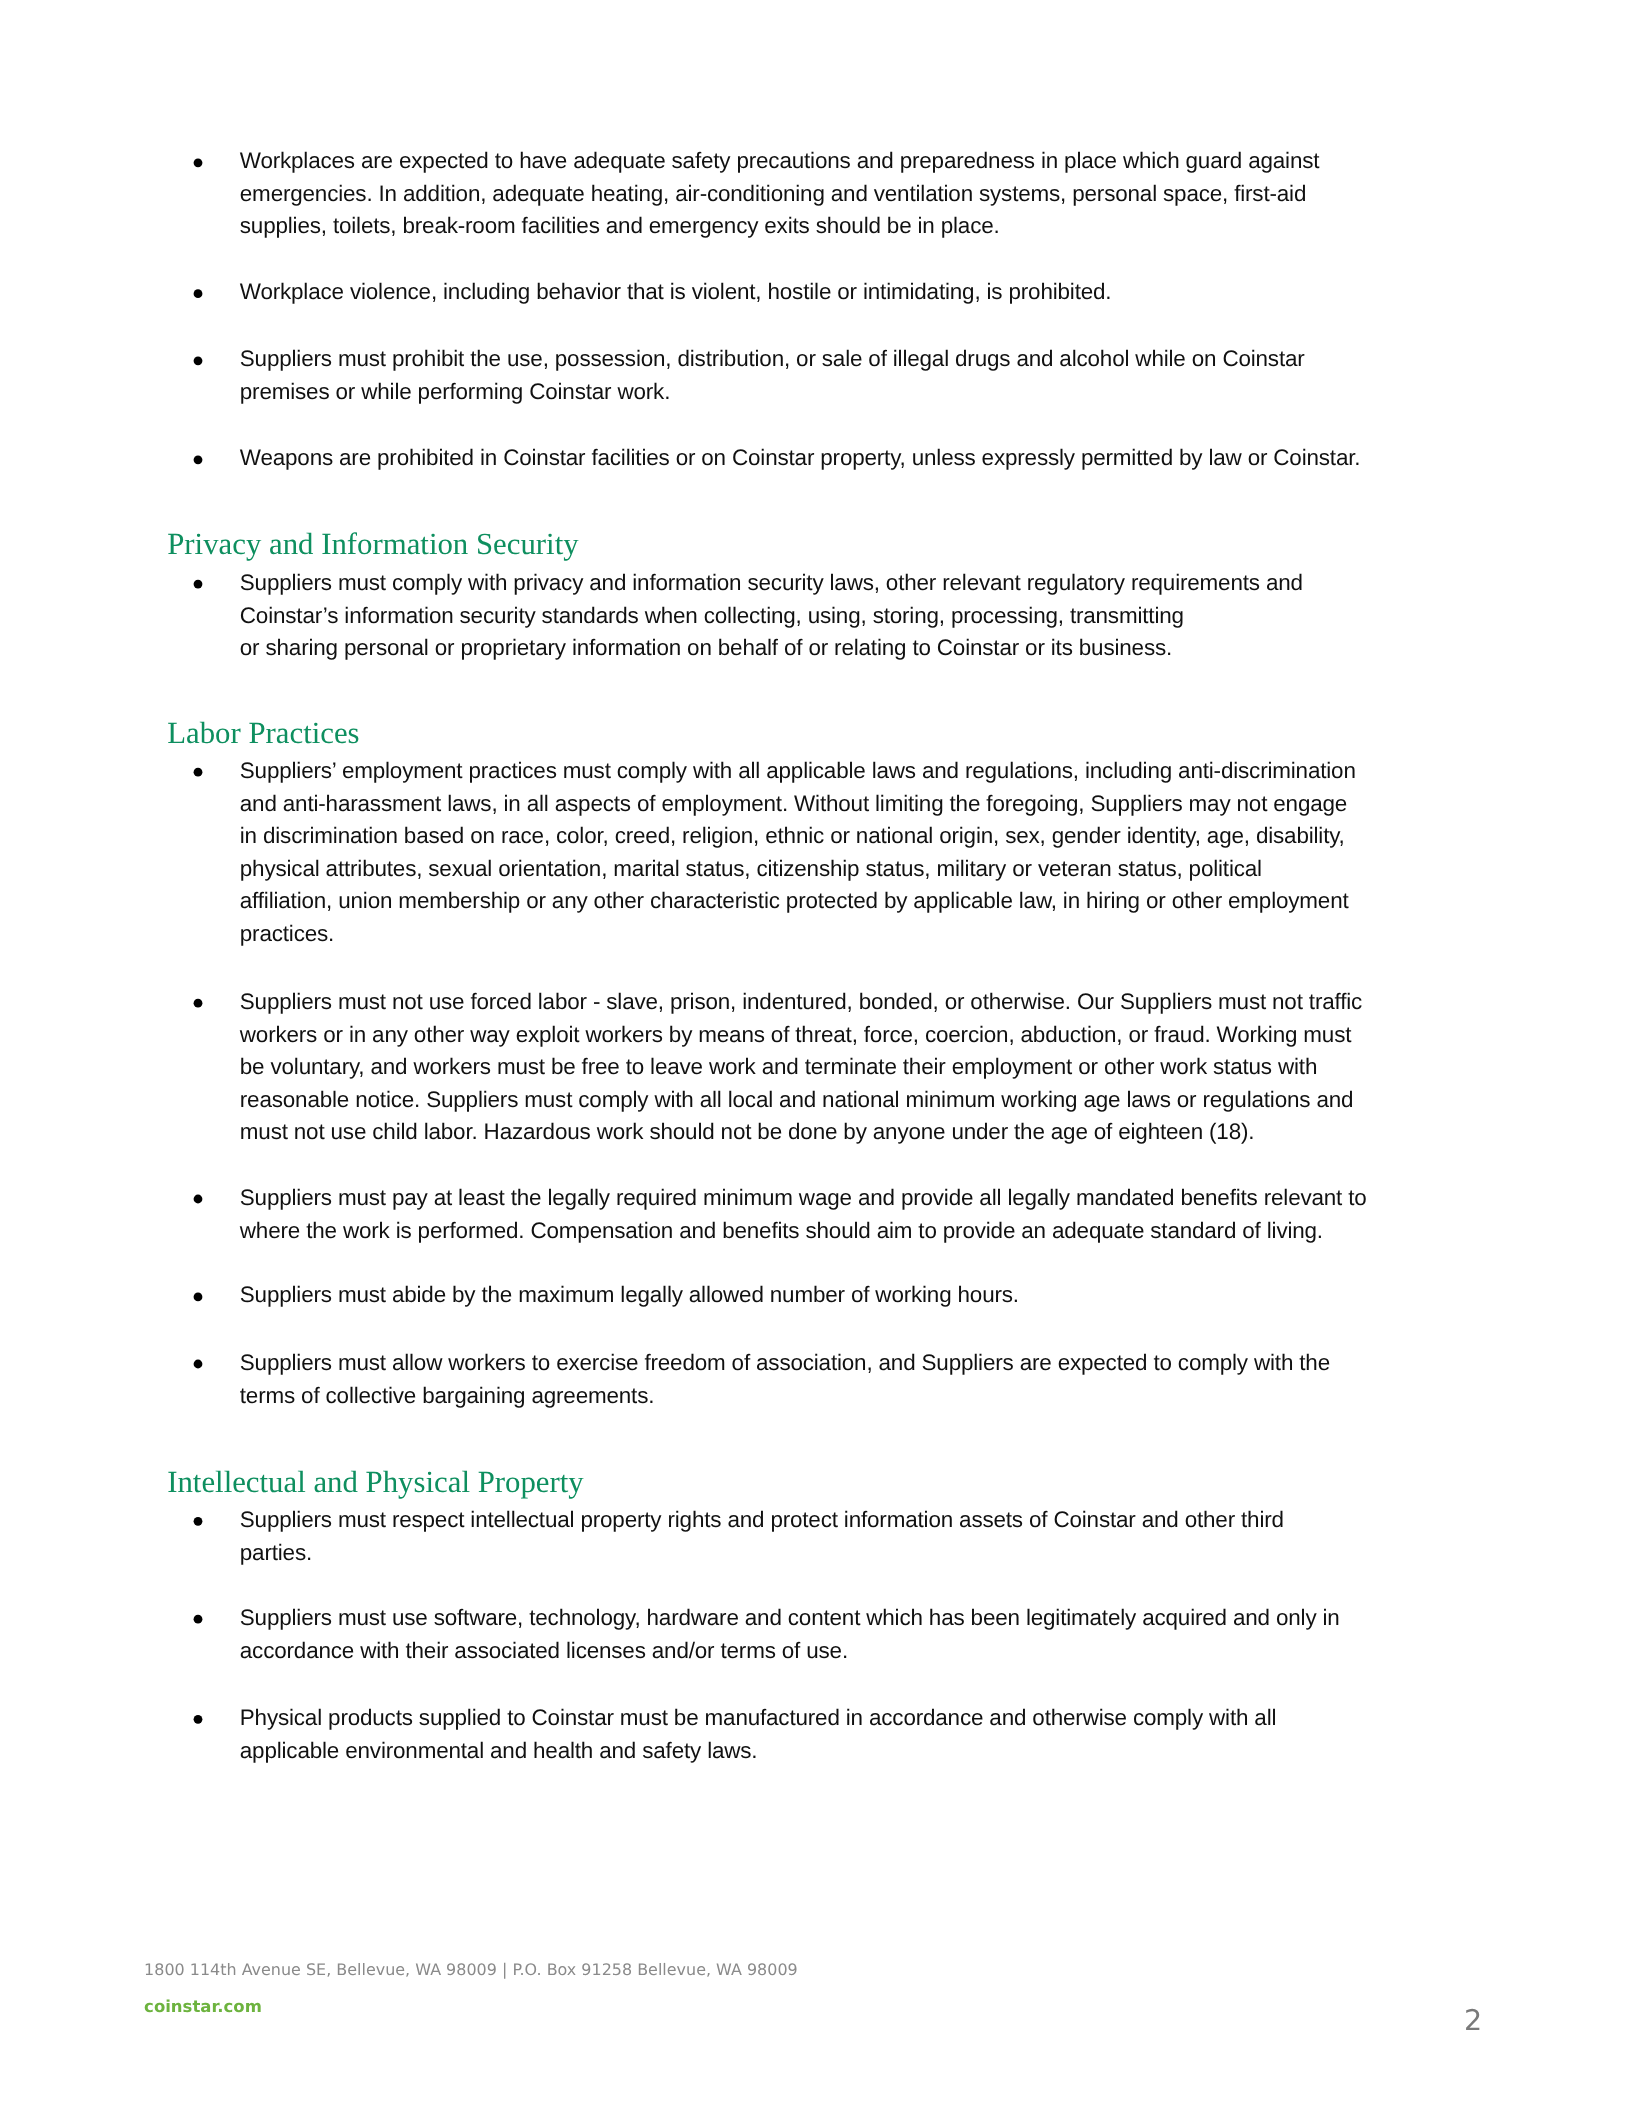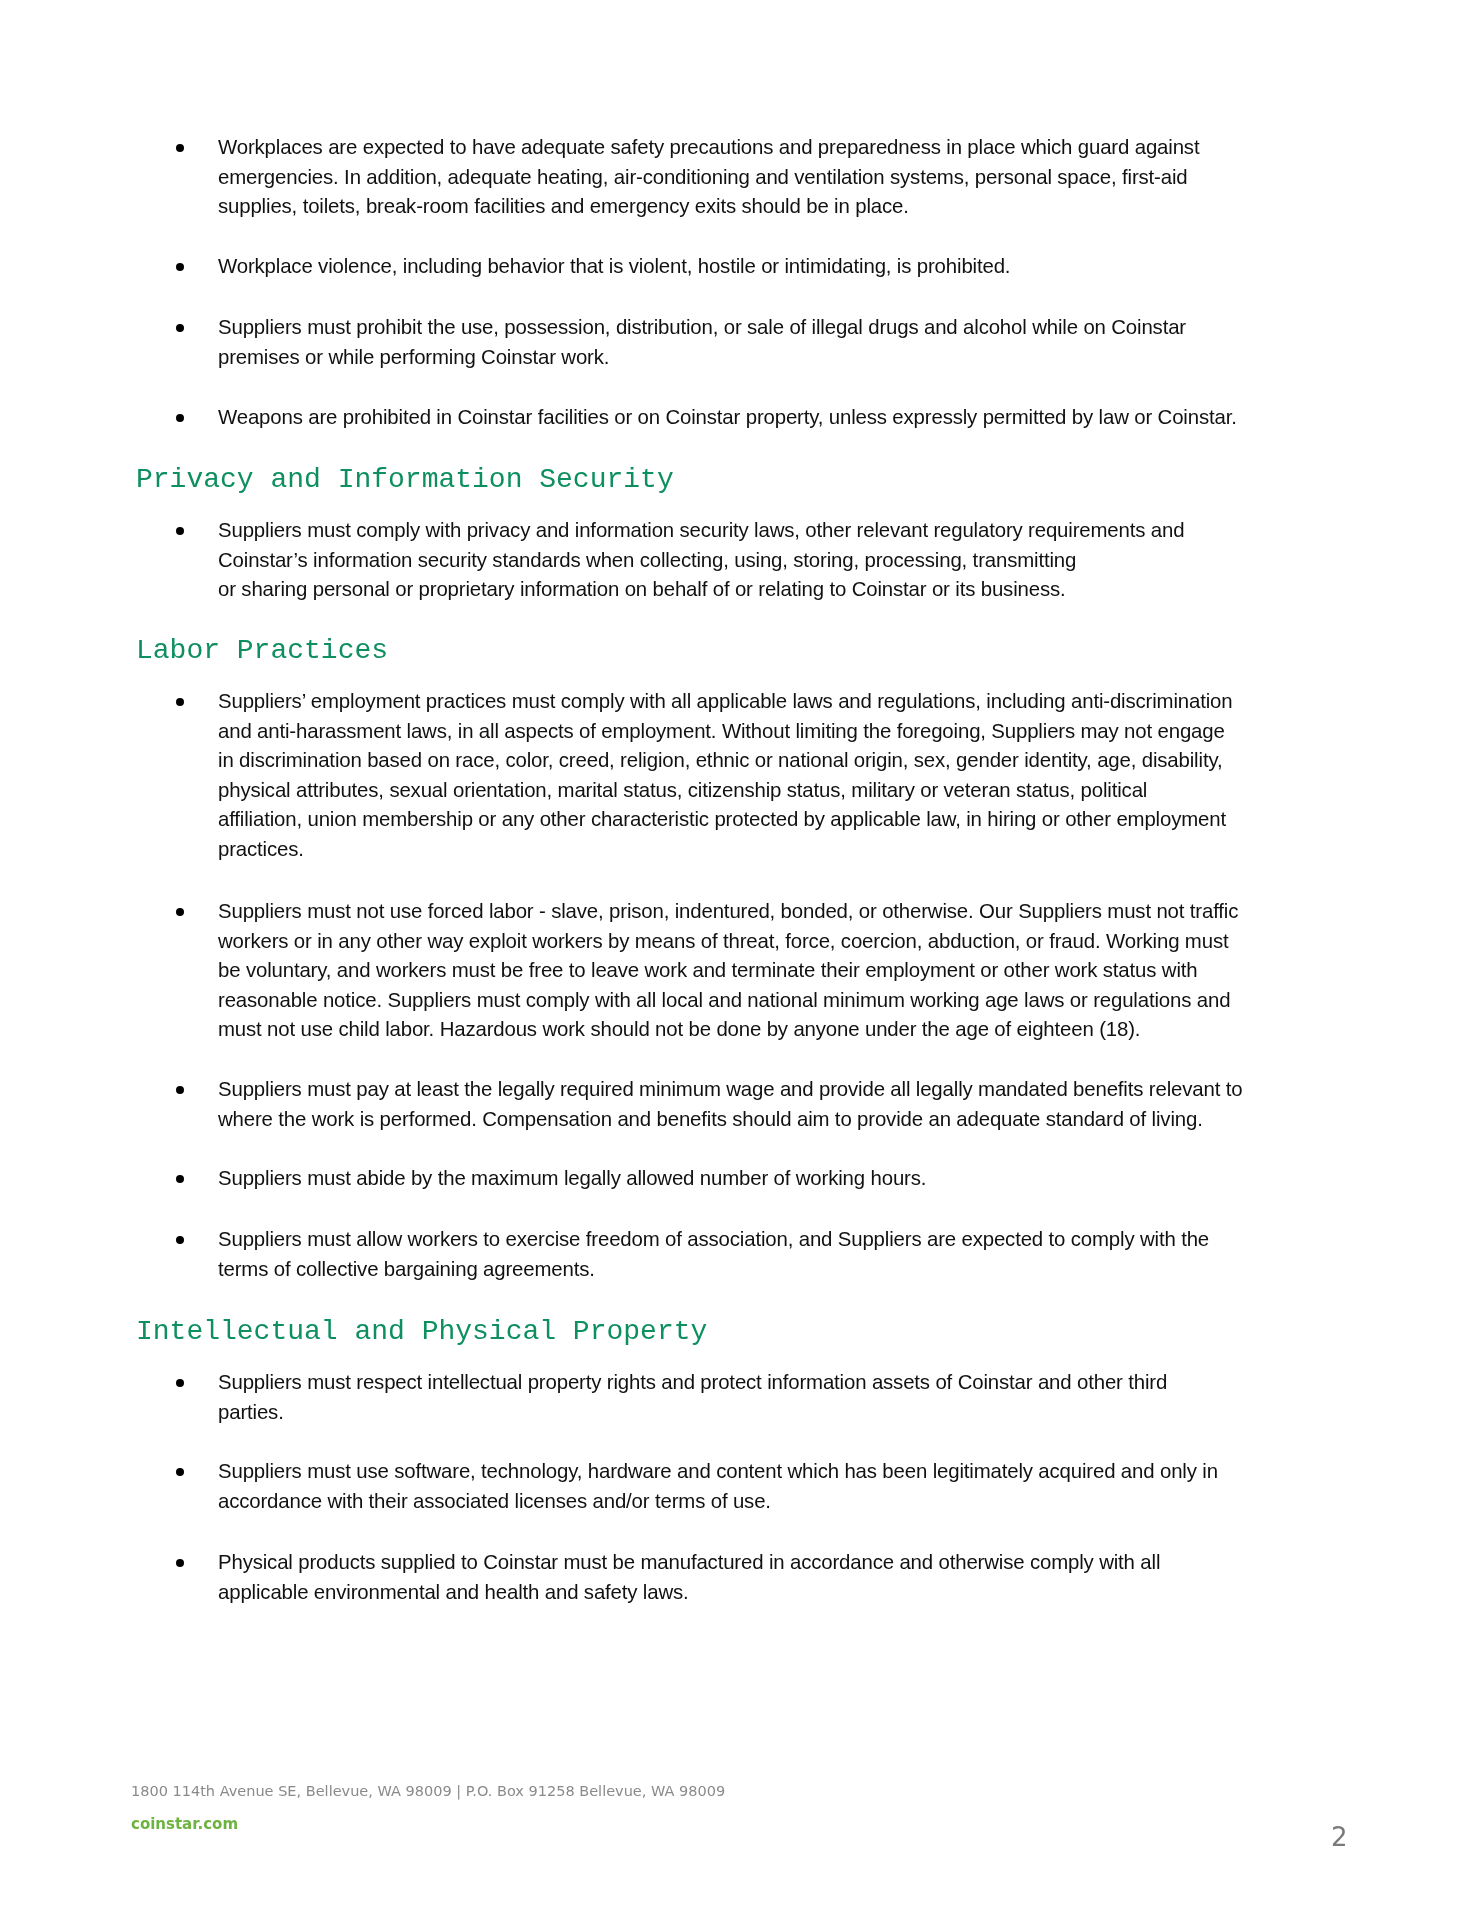--- a/index.html
+++ b/index.html
@@ -44,27 +44,27 @@
     white-space: nowrap;
     font-size: 20.4px;
     line-height: 29.5px;
     height: 29.5px;
     letter-spacing: -0.15px;
     color: #111111;
   }
   .section-heading {
     position: absolute;
     left: 136px;
-    font-family: Liberation Mono, monospace;
+    font-family: Liberation Serif, serif;
     font-size: 28px;
     line-height: 34px;
     color: #0e8f5f;
     white-space: nowrap;
     font-weight: normal;
-    margin: 0;
+    margin: 16px;
   }
   .footer-address {
     position: absolute;
     left: 131px;
     top: 1782px;
     font-family: "DejaVu Sans", sans-serif;
     font-size: 14.5px;
     line-height: 18px;
     color: #8a8a8a;
     white-space: nowrap;

